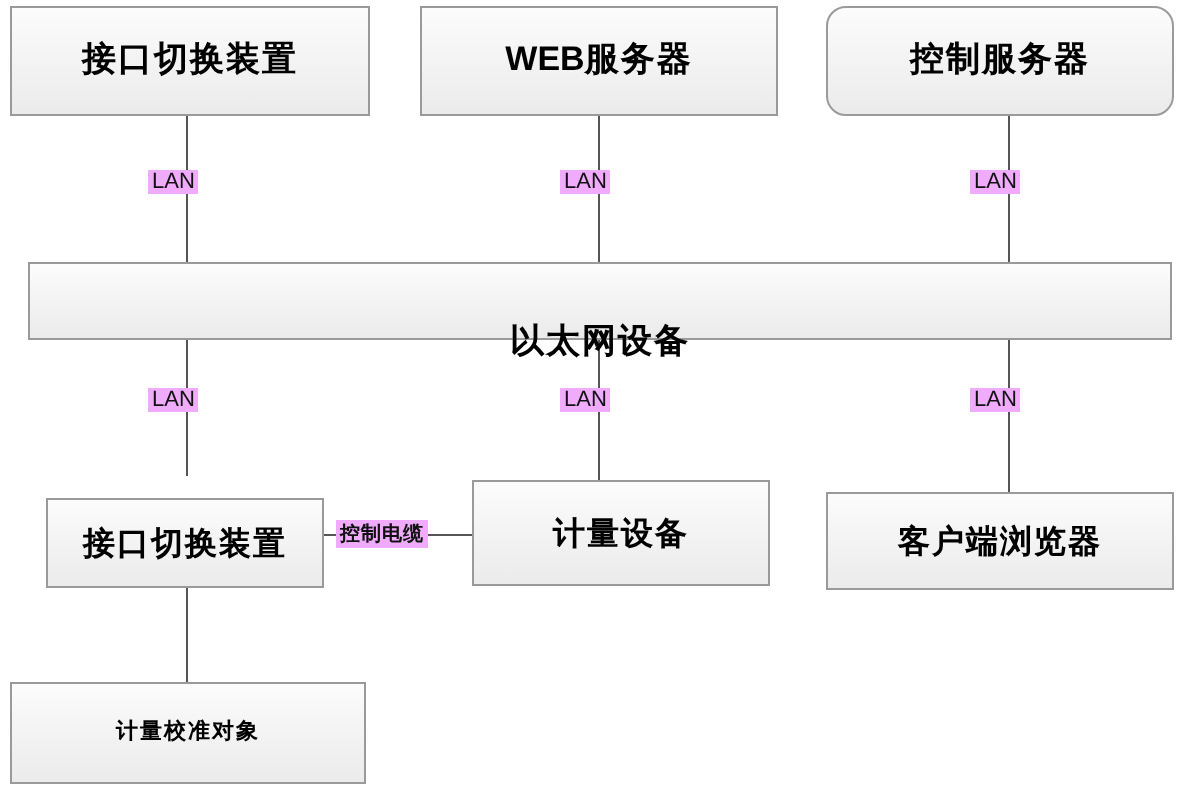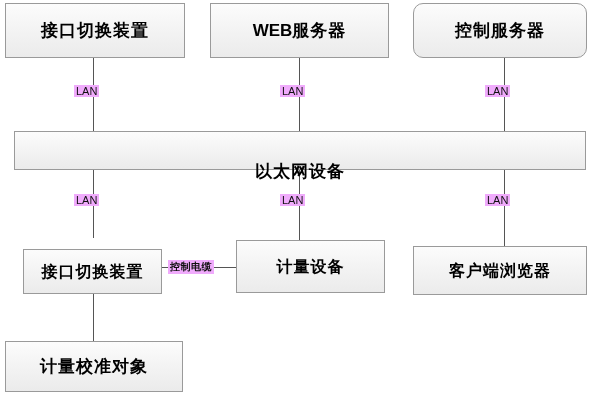--- a/index.html
+++ b/index.html
@@ -38,21 +38,21 @@
     letter-spacing: 1px;
   }
   
   .cjk {
     font-family: "DejaVu Serif", "Liberation Serif", serif;
     font-weight: 700;
   }
   .node-server .label { font-size: 17px; }
   .node-bar .label { font-size: 17px; margin-top: 42px; }
   .node-mid .label { font-size: 16px; }
-  .node-bottom .label { font-size: 17px; }
+  .node-bottom .label { font-size: 11px; }
 
   
   #box-db      { left: 5px;   top: 3px;   width: 180px; height: 55px; }
   #box-web     { left: 210px; top: 3px;   width: 179px; height: 55px; }
   #box-ctrl    { left: 413px; top: 3px;   width: 174px; height: 55px; border-radius: 10px; }
   #box-eth     { left: 14px;  top: 131px; width: 572px; height: 39px; }
   #box-switch  { left: 23px;  top: 249px; width: 139px; height: 45px; }
   #box-meter   { left: 236px; top: 240px; width: 149px; height: 53px; text-align: center; }
   #box-client  { left: 413px; top: 246px; width: 174px; height: 49px; }
   #box-calib   { left: 5px;   top: 341px; width: 178px; height: 51px; }

